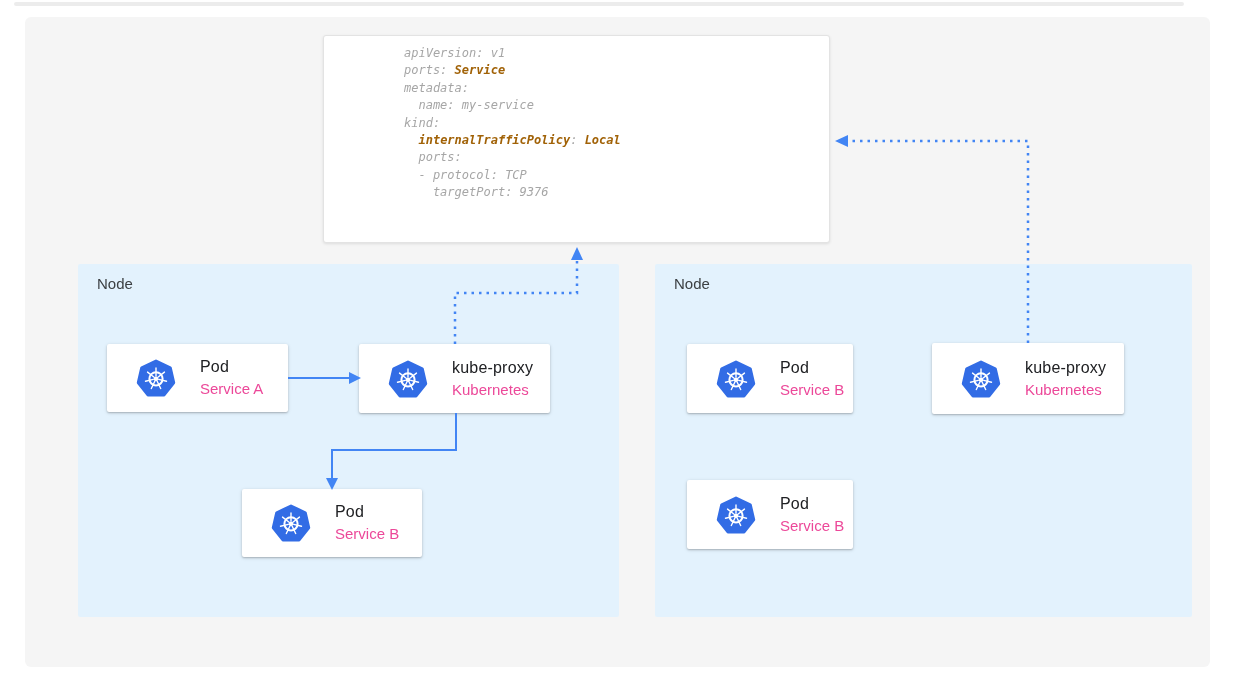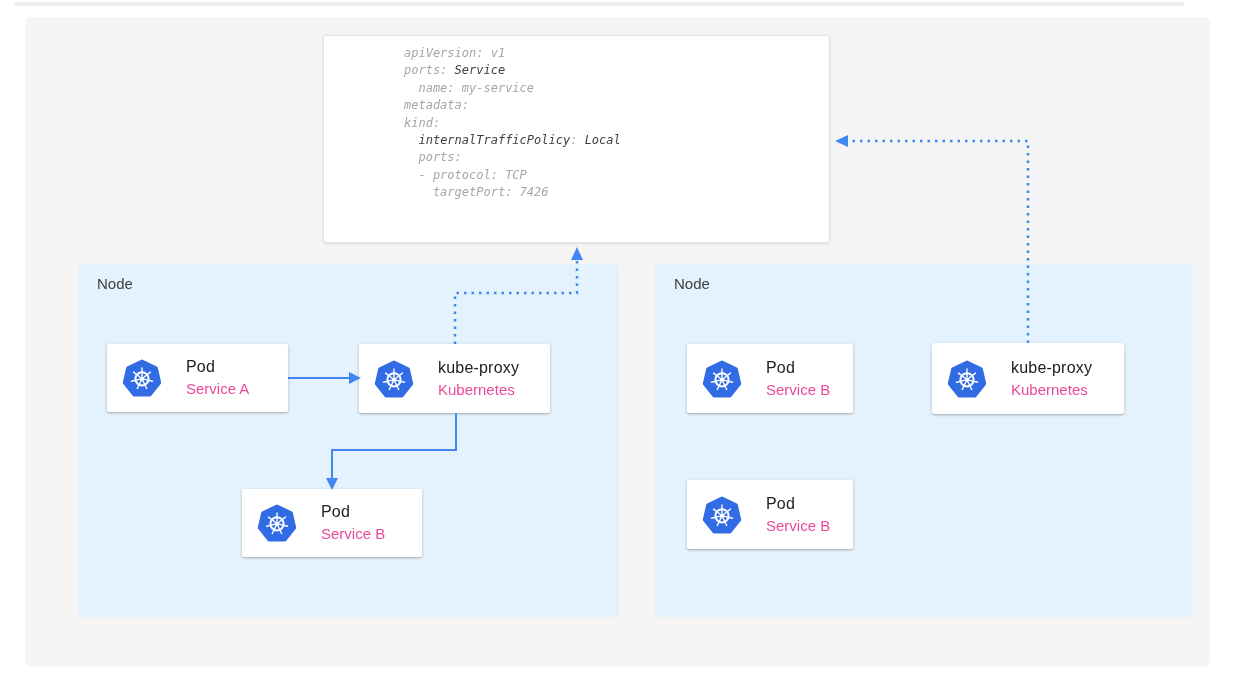--- a/index.html
+++ b/index.html
@@ -7,30 +7,30 @@
          font-family:"Liberation Sans",sans-serif;}
   .topbar{position:absolute;left:14px;top:2px;width:1170px;height:4px;background:#ececec;border-radius:2px;}
   .panel{position:absolute;left:25px;top:17px;width:1185px;height:650px;background:#f5f5f5;border-radius:6px;}
 
   
   .yaml-card{position:absolute;left:323px;top:35px;width:507px;height:208px;background:#ffffff;
              border:1px solid #e3e3e3;border-radius:3px;box-sizing:border-box;
              box-shadow:0 1px 3px rgba(0,0,0,0.10);padding:9px 0 0 80px;}
   .code-line{font-family:"DejaVu Sans Mono","Liberation Mono",monospace;font-style:italic;
              font-size:12px;line-height:17.4px;color:#a6a6a6;white-space:pre;}
-  .code-line b{color:#404040;font-weight:normal;}
+  .code-line b{color:#a16207;font-weight:bold;}
 
   
   .node{position:absolute;background:#e3f2fd;border-radius:2px;padding-left:36px;}
   .node-label{position:absolute;left:19px;top:11px;font-size:15px;color:#3c4043;}
 
   
   .box{position:absolute;background:#ffffff;border-radius:2px;display:flex;align-items:center;
        box-shadow:0 1px 2px rgba(0,0,0,0.22),0 1px 4px rgba(0,0,0,0.10);box-sizing:border-box;
-       padding-left:15px;}
+       padding-left:29px;}
   .box .icon{width:40px;height:40px;flex:0 0 40px;margin-right:24px;}
   .box .txt{display:flex;flex-direction:column;justify-content:center;}
   .box .title{font-size:16px;font-weight:500;color:#202124;letter-spacing:.2px;line-height:20px;}
   .box .subtitle{font-size:15px;color:#ec4899;line-height:20px;margin-top:2px;}
 
   
   .k8s-hept{fill:#326ce5;stroke:#326ce5;stroke-width:8;stroke-linejoin:round;}
   .k8s-wheel{stroke:#ffffff;fill:none;stroke-linecap:round;}
 
   .overlay{position:absolute;left:0;top:0;pointer-events:none;}
@@ -58,27 +58,27 @@
       </g>
     </defs>
   </svg>
 
   <div class="topbar"></div>
   <div class="panel"></div>
 
   <div class="yaml-card">
     <div class="code-line"><span>apiVersion: v1</span></div>
     <div class="code-line"><span>ports: </span><b>Service</b></div>
+    <div class="code-line"><span>metadata:</span></div>
     <div class="code-line"><span>  name: my-service</span></div>
-    <div class="code-line"><span>metadata:</span></div>
     <div class="code-line"><span>kind:</span></div>
     <div class="code-line"><span>  </span><b>internalTrafficPolicy</b><span>: </span><b>Local</b></div>
     <div class="code-line"><span>  ports:</span></div>
     <div class="code-line"><span>  - protocol: TCP</span></div>
-    <div class="code-line"><span>    targetPort: 7426</span></div>
+    <div class="code-line"><span>    targetPort: 9376</span></div>
   </div>
 
   <div class="node" style="left:78px;top:264px;width:505px;height:353px;">
     <div class="node-label">Node</div>
   </div>
 
   <div class="node" style="left:655px;top:264px;width:501px;height:353px;">
     <div class="node-label">Node</div>
   </div>
 

